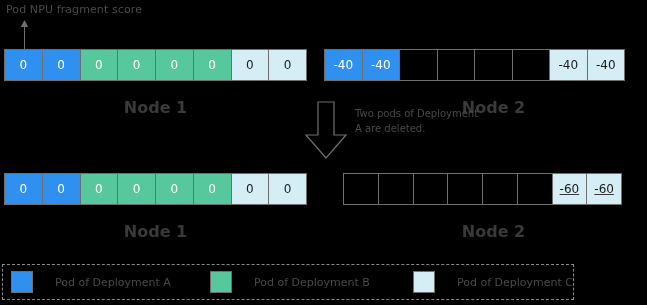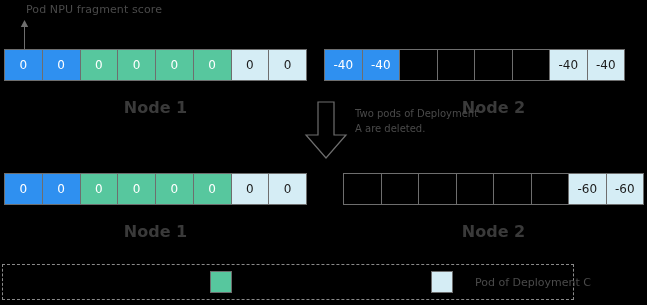--- a/index.html
+++ b/index.html
@@ -18,41 +18,40 @@
 
   
   .annot-label {
     position: absolute;
     left: 6px;
     top: 3px;
     font-size: 11px;
     color: #4a4a4a;
     white-space: nowrap;
     letter-spacing: 0.1px;
-    margin-left: 20px;
   }
   .annot-arrow {
     position: absolute;
     left: 20px;
     top: 20px;
     width: 9px;
     height: 30px;
   }
 
   
   .row {
     position: absolute;
     display: flex;
     height: 32px;
     box-sizing: border-box;
   }
   .row-n1-top { left: 4px;   top: 49px;  width: 303px; }
   .row-n2-top { left: 324px; top: 49px;  width: 301px; }
   .row-n1-bot { left: 4px;   top: 173px; width: 303px; }
-  .row-n2-bot { left: 343px; top: 173px; width: 301px; }
+  .row-n2-bot { left: 343px; top: 173px; width: 279px; text-decoration: underline; }
 
   .cell {
     flex: 1 1 0;
     box-sizing: border-box;
     border: 1px solid #6e6e6e;
     margin-left: -1px;
     display: flex;
     align-items: center;
     justify-content: center;
     font-size: 12px;
@@ -110,21 +109,21 @@
     display: flex;
     align-items: center;
   }
   .legend-item {
     display: flex;
     align-items: center;
     position: absolute;
   }
   .legend-item-0 { left: 8px; }
   .legend-item-1 { left: 207px; }
-  .legend-item-2 { left: 428px; }
+  .legend-item-2 { left: 410px; }
 
   .legend-swatch {
     width: 22px;
     height: 22px;
     box-sizing: border-box;
     border: 1px solid #6e6e6e;
   }
   .legend-swatch.blue  { background: #2f90f0; }
   .legend-swatch.green { background: #57c79e; }
   .legend-swatch.cyan  { background: #d5edf5; }
@@ -194,20 +193,25 @@
     <div class="cell empty"></div>
     <div class="cell empty"></div>
     <div class="cell empty"></div>
     <div class="cell empty"></div>
     <div class="cell cyan">-60</div>
     <div class="cell cyan">-60</div>
   </div>
 <div class="node-caption cap-n2-bot">Node 2</div>
 
 <div class="legend">
+    <div class="legend-item legend-item-0">
+      <div class="legend-swatch blue"></div>
+      <div class="legend-label">Pod of Deployment A</div>
+    </div>
     <div class="legend-item legend-item-1">
       <div class="legend-swatch green"></div>
+      <div class="legend-label">Pod of Deployment B</div>
     </div>
     <div class="legend-item legend-item-2">
       <div class="legend-swatch cyan"></div>
       <div class="legend-label">Pod of Deployment C</div>
     </div>
   </div>
 
 </body></html>

